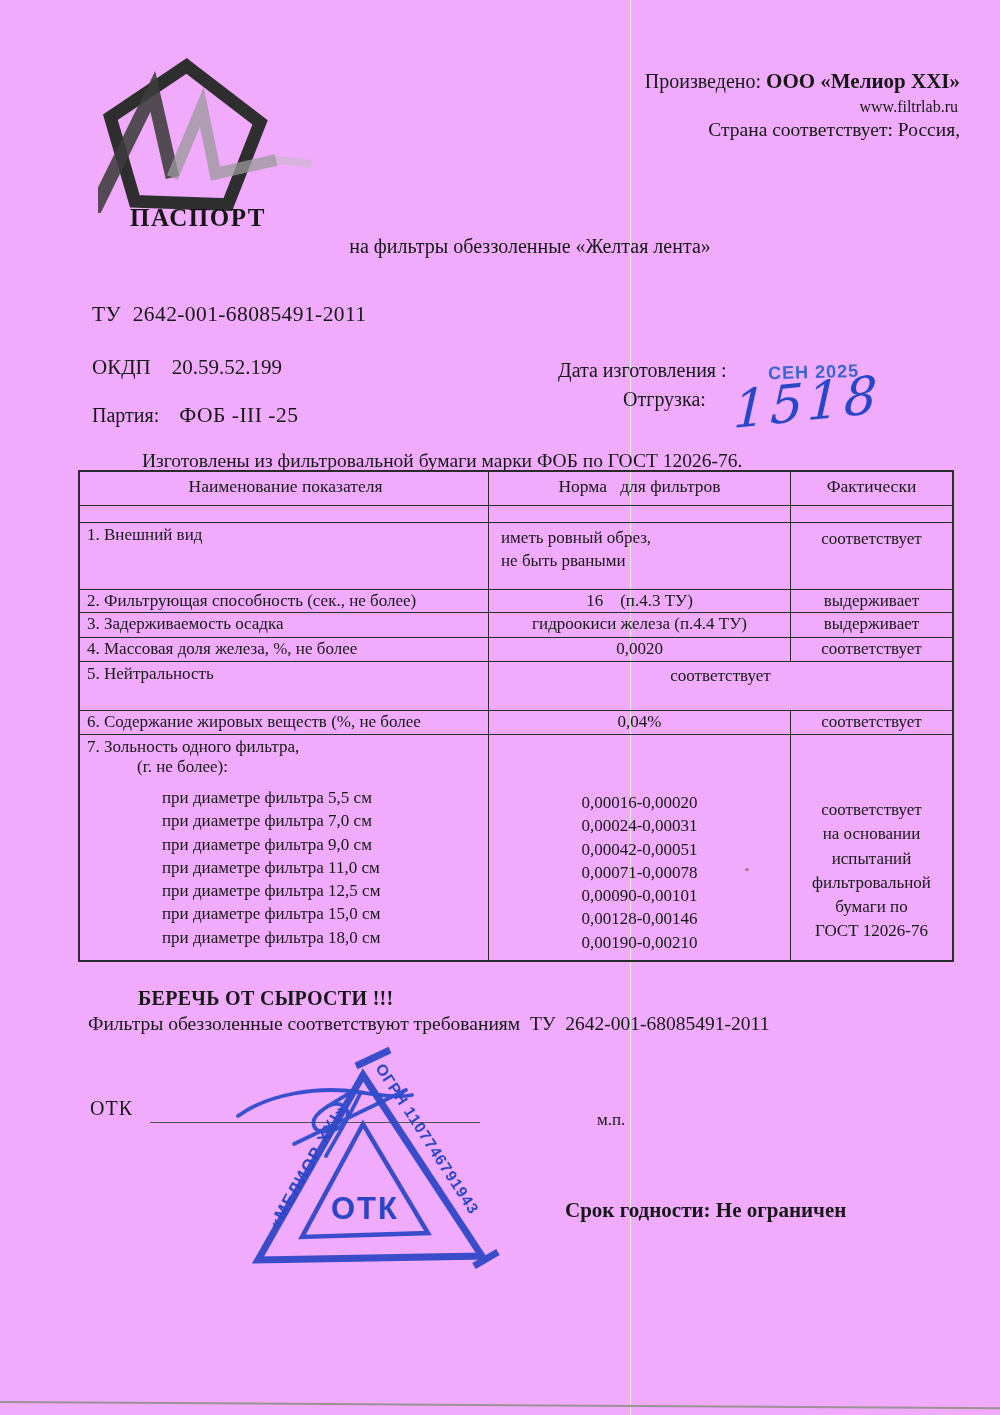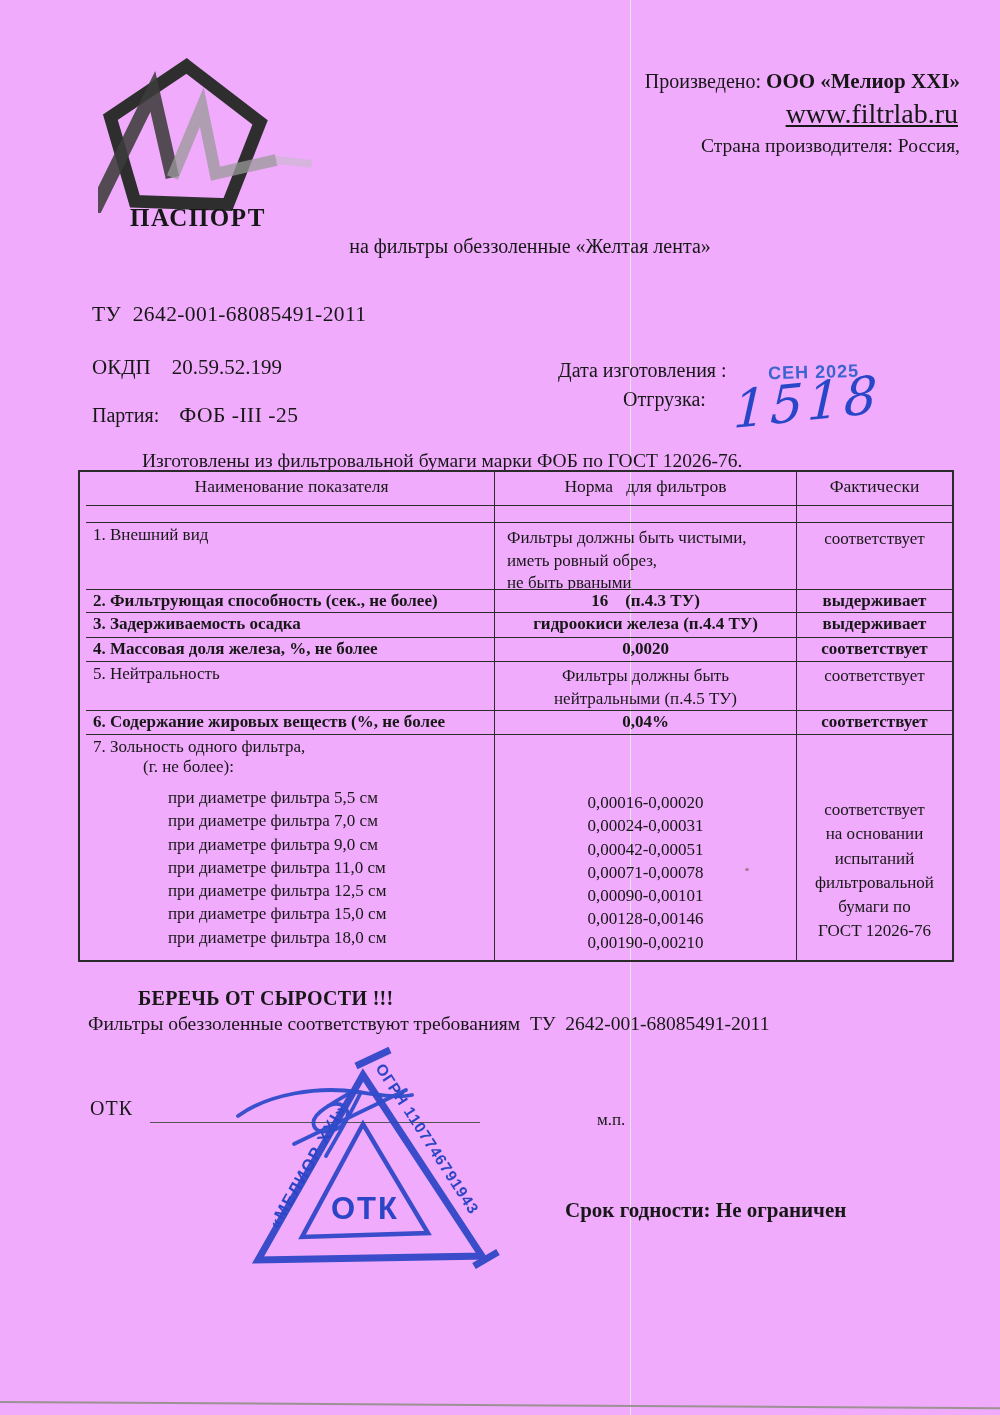--- a/index.html
+++ b/index.html
@@ -12,21 +12,21 @@
   
   .fold-line{left:630px; top:0; width:1px; height:1415px; background:#e7e7e2;}
   .paper-edge{left:-6px; top:1401px; width:1012px; height:2px; background:#8d8d81;
     transform:rotate(0.35deg); transform-origin:left center; opacity:.85;}
   .speck{width:4px;height:3px;background:#7a5a4a;border-radius:50%;opacity:.6;}
 
   
   .producer{left:430px; right:0; width:530px; top:68px; text-align:right; line-height:1.32;}
   .producer .l1{font-size:20px;}
   .producer .company{font-weight:bold; font-size:21px;}
-  .producer .l2{font-size:28px; padding-right:2px;text-decoration:underline;}
+  .producer .l2{font-size:16px; padding-right:2px;}
   .producer .l3{font-size:19.5px;}
 
   .doc-title{left:130px; width:800px; top:204px; text-align:left;
     font-weight:bold; font-size:25px; letter-spacing:1.5px;}
   .doc-subtitle{left:130px; width:800px; top:235px; text-align:center; font-size:20px;}
 
   .tu-line{left:92px; top:302px; font-size:21.5px; letter-spacing:.4px;}
   .okdp-line{left:92px; top:355px; font-size:21px;}
   .batch-line{left:92px; top:403px; font-size:20px;}
   .batch-line .val{font-size:21.5px; margin-left:20px; letter-spacing:.5px;}
@@ -37,34 +37,34 @@
     transform:rotate(-1.5deg);}
   .ship-label{left:623px; top:388px; font-size:20px;}
   .ship-value{left:733px; top:372px; font-size:52px; color:#2746c8;
     font-family:"DejaVu Serif",serif; font-style:italic; letter-spacing:4px;
     transform:rotate(-6deg) skewX(-8deg);}
 
   .made-from{left:142px; top:450px; font-size:19.5px;}
 
   
   .tbl{left:78px; top:470px; width:876px; border:2px solid #2b2b2b; box-sizing:border-box; background:transparent;}
-  .tr{display:flex; border-top:1.6px solid #2b2b2b; box-sizing:border-box;margin-left:6px;}
+  .tr{display:flex; border-top:1.6px solid #2b2b2b; box-sizing:border-box;}
   .tr:first-child{border-top:none;}
   .c{box-sizing:border-box; overflow:hidden;}
   .c1{width:408px; padding:2px 4px 0 7px; font-size:17px;}
   .c2{width:302px; border-left:1.6px solid #2b2b2b; text-align:center; font-size:17px;}
   .c3{flex:1; border-left:1.6px solid #2b2b2b; text-align:center; font-size:17px;}
   .hdr{height:33px;}
   .hdr .c{text-align:center; font-size:17.5px; padding-top:4px;}
   .sp{height:17px;}
   .r1{height:67px;}
   .r1 .c2{text-align:left; padding:4px 0 0 12px; line-height:22.5px;}
   .r1 .c3{padding-top:6px;}
   .r2{height:23px;} .r3{height:25px;} .r4{height:24px;} .r6{height:24px;}
-  .r2 .c,.r3 .c,.r4 .c,.r6 .c{padding-top:1px;font-weight:bold;}
+  .r2 .c,.r3 .c,.r4 .c,.r6 .c{padding-top:1px;}
   .r5{height:49px;}
   .r5 .c2{line-height:23px; padding-top:2px;}
   .r5 .c3{padding-top:4px;}
   .r7{height:226px;}
   .r7 .sub{padding-left:50px;}
   .r7 .dlist{margin-top:9px; padding-left:75px; line-height:23.3px;}
   .r7 .nlist{padding-top:56px; line-height:23.3px;}
   .r7 .flist{padding-top:63px; line-height:24.3px;}
 
   .warning{left:138px; top:987px; font-weight:bold; font-size:20px; letter-spacing:.3px;}
@@ -93,21 +93,21 @@
       <polygon points="88,8 165,63 135,148 40,148 12,63" fill="none" stroke="#2e2e2e" stroke-width="13" stroke-linejoin="miter"></polygon>
     </g>
     <path d="M -4,156 L 56,34 L 76,122" fill="none" stroke="#3c3c3c" stroke-width="14" opacity="0.88"></path>
     <path d="M 76,122 L 106,50 L 120,118 L 182,104" fill="none" stroke="#9a9a9a" stroke-width="12" opacity="0.75"></path>
     <path d="M 182,104 L 218,108" fill="none" stroke="#bdbdbd" stroke-width="8" opacity="0.5"></path>
   </svg>
 
   <div class="abs producer">
     <div class="l1"><span>Произведено: </span><span class="company">ООО «Мелиор XXI»</span></div>
     <div class="l2">www.filtrlab.ru</div>
-    <div class="l3">Страна производителя: Россия,</div>
+    <div class="l3">Страна соответствует: Россия,</div>
   </div>
 
   <div class="abs doc-title">ПАСПОРТ</div>
   <div class="abs doc-subtitle">на фильтры обеззоленные «Желтая лента»</div>
 
   <div class="abs tu-line">ТУ&nbsp;&nbsp;2642-001-68085491-2011</div>
   <div class="abs okdp-line">ОКДП&nbsp;&nbsp;&nbsp;&nbsp;20.59.52.199</div>
   <div class="abs batch-line"><span>Партия:</span><span class="val">ФОБ -III -25</span></div>
 
   <div class="abs date-label">Дата изготовления :</div>
@@ -124,21 +124,20 @@
       <div class="c c3">Фактически</div>
     </div>
     <div class="tr sp">
       <div class="c c1"></div>
         <div class="c c2"></div>
         <div class="c c3"></div>
     </div>
     <div class="tr r1">
       <div class="c c1">1. Внешний вид</div>
       <div class="c c2">
-        <div>Фильтры должны быть чистыми,</div>
         <div>иметь ровный обрез,</div>
         <div>не быть рваными</div>
       </div>
       <div class="c c3">соответствует</div>
     </div>
     <div class="tr r2">
       <div class="c c1">2. Фильтрующая способность (сек., не более)</div>
       <div class="c c2">16&nbsp;&nbsp;&nbsp;&nbsp;(п.4.3 ТУ)</div>
       <div class="c c3">выдерживает</div>
     </div>
@@ -147,24 +146,20 @@
       <div class="c c2">гидроокиси железа (п.4.4 ТУ)</div>
       <div class="c c3">выдерживает</div>
     </div>
     <div class="tr r4">
       <div class="c c1">4. Массовая доля железа, %, не более</div>
       <div class="c c2">0,0020</div>
       <div class="c c3">соответствует</div>
     </div>
     <div class="tr r5">
       <div class="c c1">5. Нейтральность</div>
-      <div class="c c2">
-        <div>Фильтры должны быть</div>
-        <div>нейтральными (п.4.5 ТУ)</div>
-      </div>
       <div class="c c3">соответствует</div>
     </div>
     <div class="tr r6">
       <div class="c c1">6. Содержание жировых веществ (%, не более</div>
       <div class="c c2">0,04%</div>
       <div class="c c3">соответствует</div>
     </div>
     <div class="tr r7">
       <div class="c c1">
         <div>7. Зольность одного фильтра,</div>

